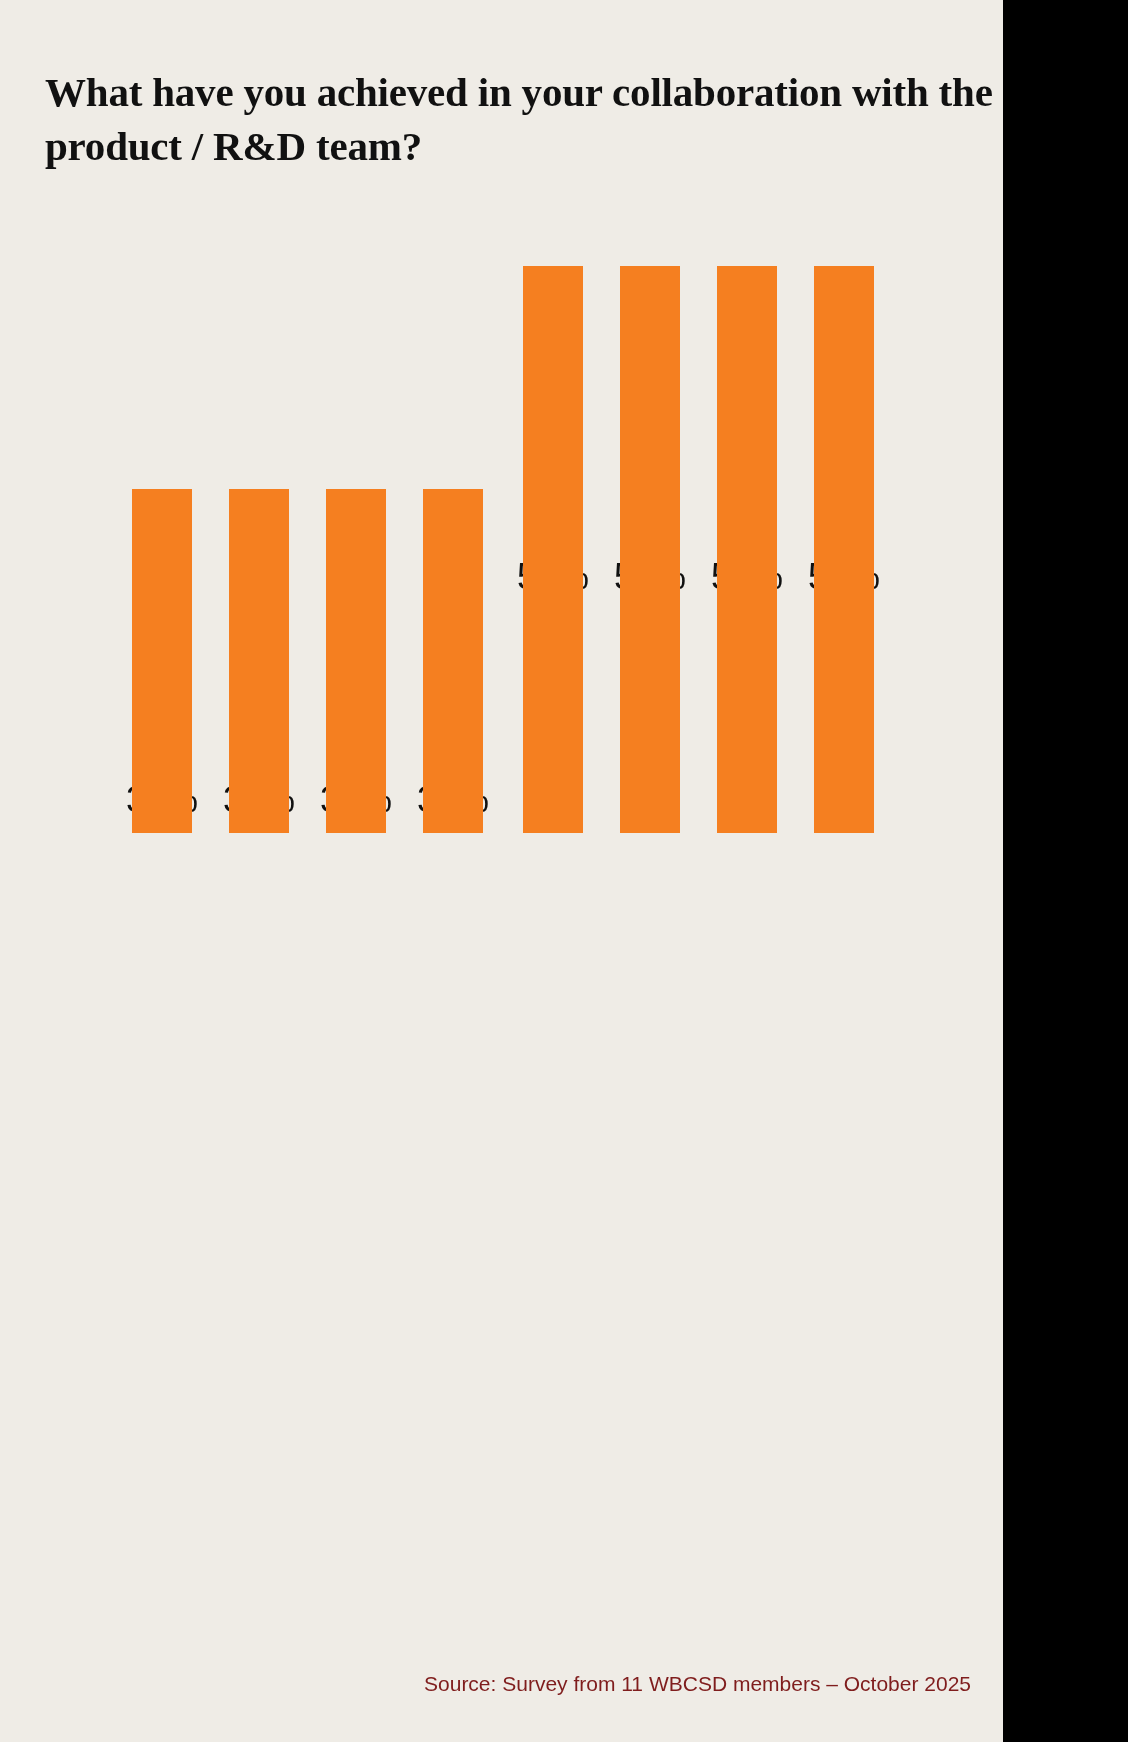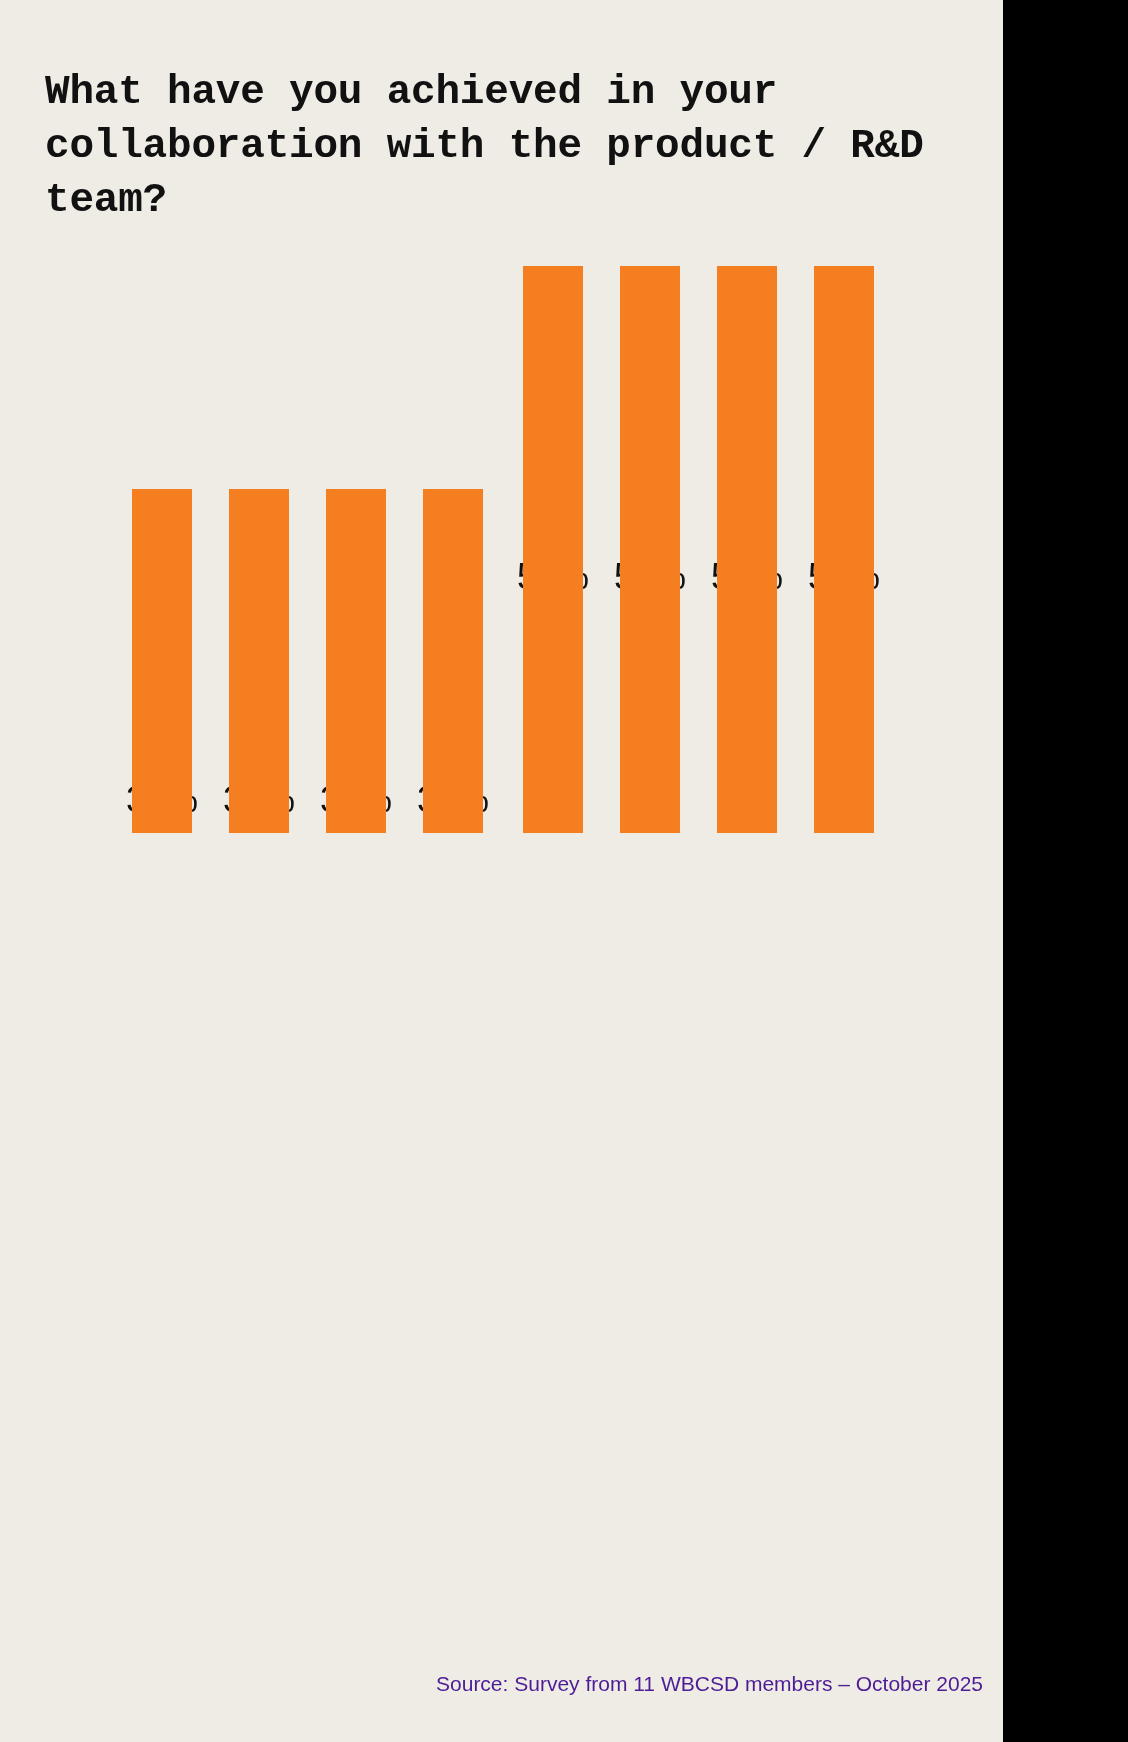--- a/index.html
+++ b/index.html
@@ -28,21 +28,21 @@
   #title {
     position: absolute;
     left: 45px;
     top: 48px;
     width: 950px;
     font-size: 41px;
     line-height: 1.32;
     font-weight: bold;
     color: #111111;
     letter-spacing: -0.2px;
-    font-family: Liberation Mono, monospace;
+    font-family: Liberation Serif, serif;
     margin-top: 17px;
   }
   
   #plot {
     position: absolute;
     left: 0;
     top: 0;
     width: 1003px;
     height: 1742px;
   }
@@ -64,23 +64,23 @@
     position: absolute;
     left: 0;
     width: 60px;
     background: #F57F20;
   }
   
   #source {
     position: absolute;
     right: 125px;
     bottom: 46px;
-    padding-right: 20px;
+    padding-right: 32px;
     font-size: 21px;
-    color: #4c1d95;
+    color: #7f1d1d;
     white-space: nowrap;
     font-family: "Liberation Sans", sans-serif;
   }
 </style>
 </head>
 <body>
 
 <div id="page">
 
   <div id="right-strip"></div>

